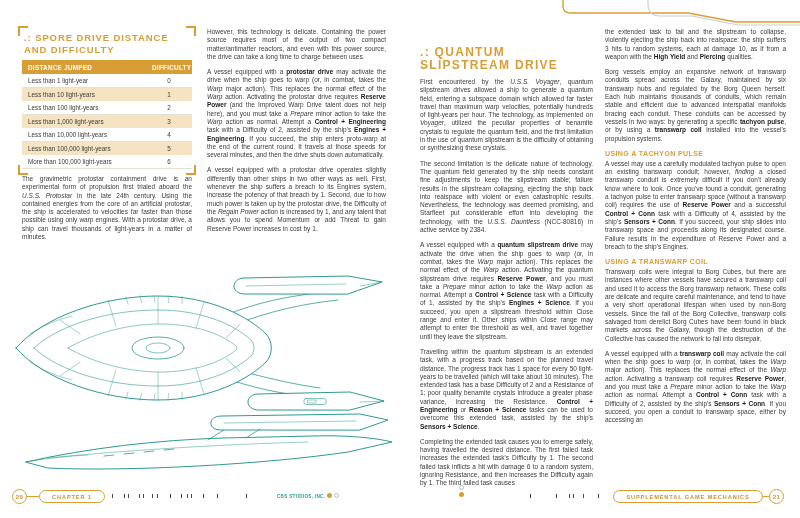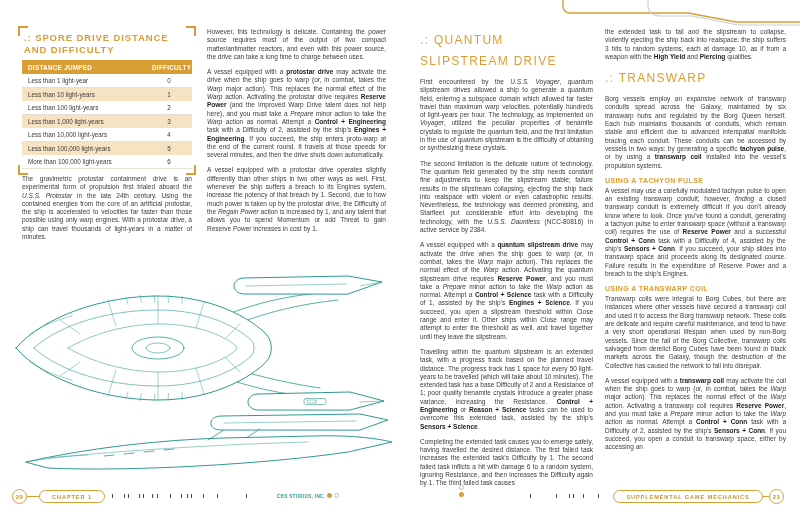--- a/index.html
+++ b/index.html
@@ -14,22 +14,22 @@
   .col{position:absolute;z-index:2;}
   #col1{left:22px;top:30px;width:170px;}
   #col2{left:207px;top:28px;width:179px;}
   #col3{left:420px;top:30px;width:173px;}
   #col4{left:605px;top:28px;width:181px;}
 
   .para{font-size:6.5px;line-height:8.3px;text-align:justify;margin:0 0 7px 0;color:var(--ink);}
   .para .b{font-weight:bold;color:var(--ink-bold);}
   .para .i{font-style:italic;}
 
-  .heading{color:var(--gold);font-weight:normal;font-size:12px;letter-spacing:1.3px;
-           line-height:21px;margin:0 0 6px 0;text-transform:uppercase;}
+  .heading{color:var(--gold);font-weight:bold;font-size:12px;letter-spacing:1.3px;
+           line-height:13px;margin:16px 0 6px 0;text-transform:uppercase;}
   .subheading{color:var(--gold);font-weight:bold;font-size:7px;letter-spacing:.4px;margin:7px 0 3px 0;}
 
   
   #table-frame{position:relative;padding:4px 4px 6px 4px;margin:-4px -4px 0 -4px;}
   .corner{position:absolute;width:10px;height:10px;z-index:1;}
   .corner.tl{left:0;top:0;border-left:2px solid var(--gold);border-top:2px solid var(--gold);}
   .corner.tr{right:0;top:0;border-right:2px solid var(--gold);border-top:2px solid var(--gold);}
   .corner.bl{left:0;bottom:0;border-left:2px solid var(--gold);border-bottom:2px solid var(--gold);}
   .corner.br{right:0;bottom:0;border-right:2px solid var(--gold);border-bottom:2px solid var(--gold);}
   #spore-title{color:var(--gold);font-weight:bold;font-size:9.5px;letter-spacing:.9px;line-height:11.5px;margin:2px 2px 5px 2px;}
@@ -175,21 +175,20 @@
         <p class="para"><span>A vessel equipped with a </span><span class="b">quantum slipstream drive</span><span> may activate the drive when the ship goes to warp (or, in combat, takes the </span><span class="i">Warp</span><span> major action). This replaces the normal effect of the </span><span class="i">Warp</span><span> action. Activating the quantum slipstream drive requires </span><span class="b">Reserve Power</span><span>, and you must take a </span><span class="i">Prepare</span><span> minor action to take the </span><span class="i">Warp</span><span> action as normal. Attempt a </span><span class="b">Control + Science</span><span> task with a Difficulty of 1, assisted by the ship's </span><span class="b">Engines + Science</span><span>. If you succeed, you open a slipstream threshold within Close range and enter it. Other ships within Close range may attempt to enter the threshold as well, and travel together until they leave the slipstream.</span></p>
         <p class="para"><span>Travelling within the quantum slipstream is an extended task, with a progress track based on the planned travel distance. The progress track has 1 space for every 50 light-years to be travelled (which will take about 10 minutes). The extended task has a base Difficulty of 2 and a Resistance of 1; poor quality benamite crystals introduce a greater phase variance, increasing the Resistance. </span><span class="b">Control + Engineering</span><span> or </span><span class="b">Reason + Science</span><span> tasks can be used to overcome this extended task, assisted by the ship's </span><span class="b">Sensors + Science</span><span>.</span></p>
         <p class="para"><span>Completing the extended task causes you to emerge safely, having travelled the desired distance. The first failed task increases the extended task's Difficulty by 1. The second failed task inflicts a hit with damage 6 to a random system, ignoring Resistance, and then increases the Difficulty again by 1. The third failed task causes</span></p>
       </div>
   </div>
 
   <div id="col4" class="col">
     <div>
         <p class="para"><span>the extended task to fail and the slipstream to collapse, violently ejecting the ship back into realspace: the ship suffers 3 hits to random systems, each at damage 10, as if from a weapon with the </span><span class="b">High Yield</span><span> and </span><span class="b">Piercing</span><span> qualities.</span></p>
       </div>
-    <div class="heading">.: TRANSWARP</div>
     <div>
         <p class="para"><span>Borg vessels employ an expansive network of transwarp conduits spread across the Galaxy, maintained by six transwarp hubs and regulated by the Borg Queen herself. Each hub maintains thousands of conduits, which remain stable and efficient due to advanced interspatial manifolds bracing each conduit. These conduits can be accessed by vessels in two ways: by generating a specific </span><span class="b">tachyon pulse</span><span>, or by using a </span><span class="b">transwarp coil</span><span> installed into the vessel's propulsion systems.</span></p>
       </div>
     <div class="subheading">USING A TACHYON PULSE</div>
     <div>
         <p class="para"><span>A vessel may use a carefully modulated tachyon pulse to open an existing transwarp conduit; however, </span><span class="i">finding</span><span> a closed transwarp conduit is extremely difficult if you don't already know where to look. Once you've found a conduit, generating a tachyon pulse to enter transwarp space (without a transwarp coil) requires the use of </span><span class="b">Reserve Power</span><span> and a successful </span><span class="b">Control + Conn</span><span> task with a Difficulty of 4, assisted by the ship's </span><span class="b">Sensors + Conn</span><span>. If you succeed, your ship slides into transwarp space and proceeds along its designated course. Failure results in the expenditure of Reserve Power and a breach to the ship's Engines.</span></p>
       </div>
     <div class="subheading">USING A TRANSWARP COIL</div>
     <div>
         <p class="para"><span>Transwarp coils were integral to Borg Cubes, but there are instances where other vessels have secured a transwarp coil and used it to access the Borg transwarp network. These coils are delicate and require careful maintenance, and tend to have a very short operational lifespan when used by non-Borg vessels. Since the fall of the Borg Collective, transwarp coils salvaged from derelict Borg Cubes have been found in black markets across the Galaxy, though the destruction of the Collective has caused the network to fall into disrepair.</span></p>

